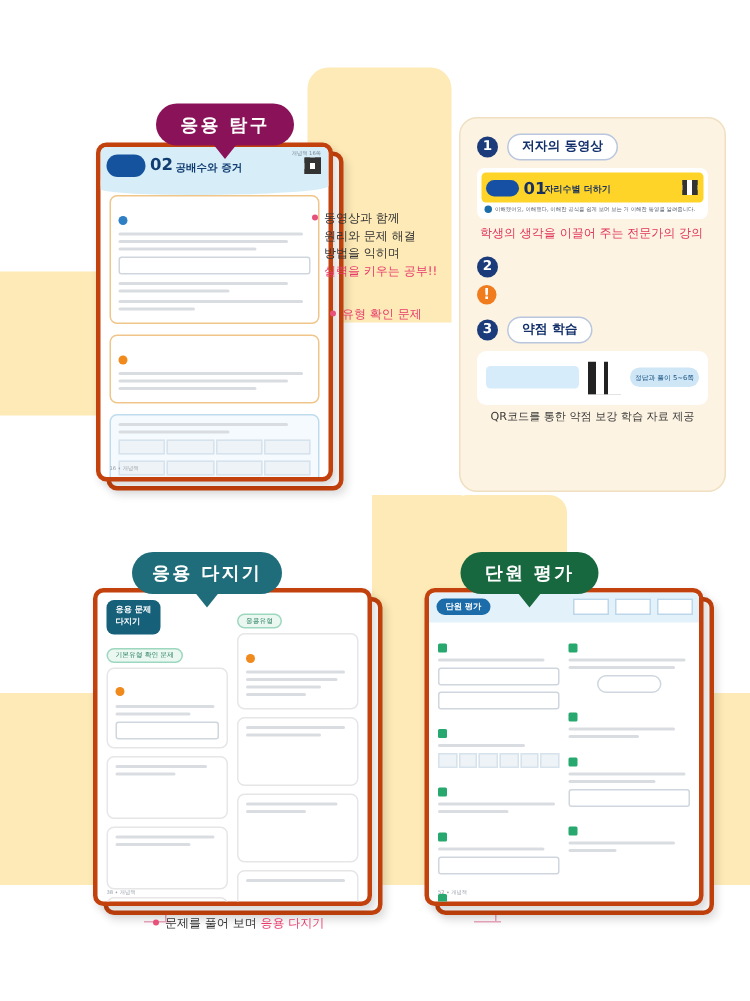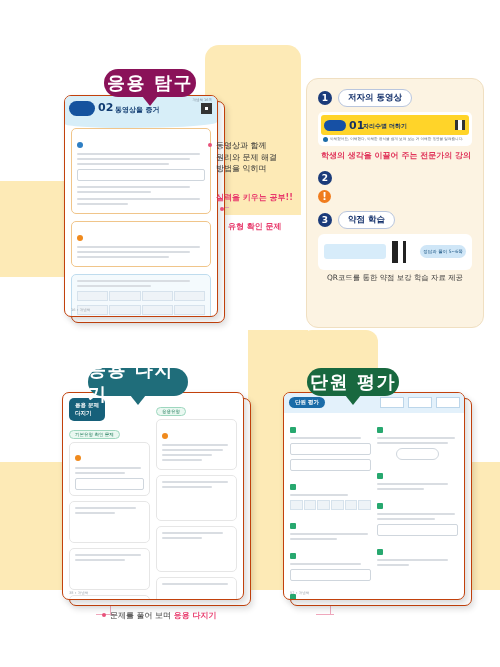--- a/index.html
+++ b/index.html
@@ -21,37 +21,37 @@
 
   
   .tab{
     position:absolute;z-index:6;
     border-radius:22px;
     color:#ffffff;font-weight:bold;
     display:flex;align-items:center;justify-content:center;
     letter-spacing:1.5px;
     box-sizing:border-box;
   }
-  .tab .ttl{font-size:18px;}
+  .tab .ttl{font-size:12px;}
   .tab:after{
     content:"";position:absolute;left:50%;transform:translateX(-50%);
     bottom:-9px;width:0;height:0;
     border-left:8px solid transparent;border-right:8px solid transparent;
   }
   .tab-explore{left:104px;top:69px;width:92px;height:28px;background:#8a1259;}
   .tab-explore:after{border-top:10px solid #8a1259;}
   .tab-build{left:88px;top:368px;width:100px;height:28px;background:#1f6d7a;}
   .tab-build:after{border-top:10px solid #1f6d7a;}
   .tab-eval{left:307px;top:368px;width:92px;height:28px;background:#18683f;}
   .tab-eval:after{border-top:10px solid #18683f;}
 
   
   .pagecard{
     position:absolute;z-index:4;background:#ffffff;
-    border:1px solid #c2410c;border-radius:7px;
+    border:3px solid #c2410c;border-radius:7px;
     box-shadow:2px 3px 6px rgba(0,0,0,.14);
     overflow:hidden;
   }
   .pagecard.back{z-index:3;background:#fbfbfb;}
 
   
   .p-explore{left:64px;top:95px;width:152px;height:220px;}
   .p-explore-back{left:71px;top:101px;width:152px;height:220px;}
 
   .p-build{left:62px;top:392px;width:180px;height:206px;}
@@ -128,21 +128,21 @@
   .vidlogo{position:absolute;left:3px;top:5px;width:22px;height:11px;background:#1650a5;border-radius:6px;}
   .vidnum{position:absolute;left:28px;top:4px;font-size:11px;font-weight:bold;color:#17305f;}
   .vidttl{position:absolute;left:42px;top:7px;font-size:6px;color:#17305f;font-weight:bold;}
   .vidqr{position:absolute;right:4px;top:5px;width:10px;height:10px;
      background:linear-gradient(90deg,#333 33%,#fff 33% 66%,#333 66%),
                 linear-gradient(0deg,#333 33%,#fff 33% 66%,#333 66%);
      background-size:100% 100%;}
   .vidcap{font-size:3.6px;color:#5a6472;padding:2px 2px 0 2px;line-height:1.6;}
   .vidcap .dot{display:inline-block;width:5px;height:5px;border-radius:50%;background:#1b6ca8;margin-right:2px;vertical-align:middle;}
   .ptxt{font-size:8px;color:#3a3a3a;line-height:1.55;margin:0 0 3px 2px;}
-  .ptxt.red{color:#e0345a;font-weight:bold;text-align:center;}
+  .ptxt.red{color:#e0345a;font-weight:normal;}
   .warnrow{display:flex;gap:5px;margin-top:2px;}
   .warnicon{width:13px;height:13px;border-radius:50%;background:#f07c1e;color:#fff;
      font-size:10px;font-weight:bold;display:flex;align-items:center;justify-content:center;flex:0 0 13px;}
   .warnbody{font-size:7.4px;line-height:1.5;color:#3a3a3a;}
   .qrcard{background:#fff;border-radius:6px;padding:5px 6px;margin:5px 0 3px 0;
      display:flex;align-items:center;gap:4px;}
   .qrbar{flex:1;height:15px;background:#d7ecfa;border-radius:3px;position:relative;}
   .qrimg{width:22px;height:22px;
      background:linear-gradient(90deg,#222 25%,#fff 25% 50%,#222 50% 62%,#fff 62%),
                 linear-gradient(0deg,#222 25%,#fff 25% 50%,#222 50% 62%,#fff 62%);
@@ -150,21 +150,21 @@
   .qrpill{width:46px;height:13px;border-radius:7px;background:#cfe6f7;
      font-size:4.5px;color:#14507f;display:flex;align-items:center;justify-content:center;}
   .qrcap{font-size:7.4px;color:#3a3a3a;text-align:center;margin-top:1px;}
 
   
   .callout{position:absolute;z-index:7;font-size:8px;line-height:1.45;color:#333;}
   .callout .dot{
     position:absolute;left:-8px;top:3px;width:4px;height:4px;border-radius:50%;
     background:#e8517a;
   }
-  .callout .hl{color:#e8396b;font-weight:bold;margin-top:17px;}
+  .callout .hl{color:#e8396b;font-weight:normal;}
   .lead{position:absolute;z-index:2;border-top:1px solid #f0a8bd;}
   .leadv{position:absolute;z-index:2;border-left:1px solid #f0a8bd;}
   .c1{left:216px;top:140px;width:90px;}
   .c2{left:228px;top:204px;width:90px;}
   .c3{left:110px;top:610px;width:200px;}
   .c4{left:330px;top:610px;width:160px;}
 </style>
 </head>
 <body>
 
@@ -178,21 +178,21 @@
 
   <div class="tab tab-explore">
     <span class="ttl">응용 탐구</span>
   </div>
 
   <div class="pagecard back p-explore-back"></div>
   <div class="pagecard p-explore">
     <div class="pg-head wave">
       <div class="pg-logo"></div>
       <div class="pg-num">02</div>
-      <div class="pg-title">동영상을 증거</div>
+      <div class="pg-title">공배수와 증거</div>
       <div class="pg-code">개념책 16쪽</div>
       <div class="pg-qr"></div>
     </div>
 
     <div class="blk">
       <span class="bul blue"></span>
       <div class="lines">
         <span class="s1"></span>
           <span class="s2"></span>
           <span class="s3"></span>

